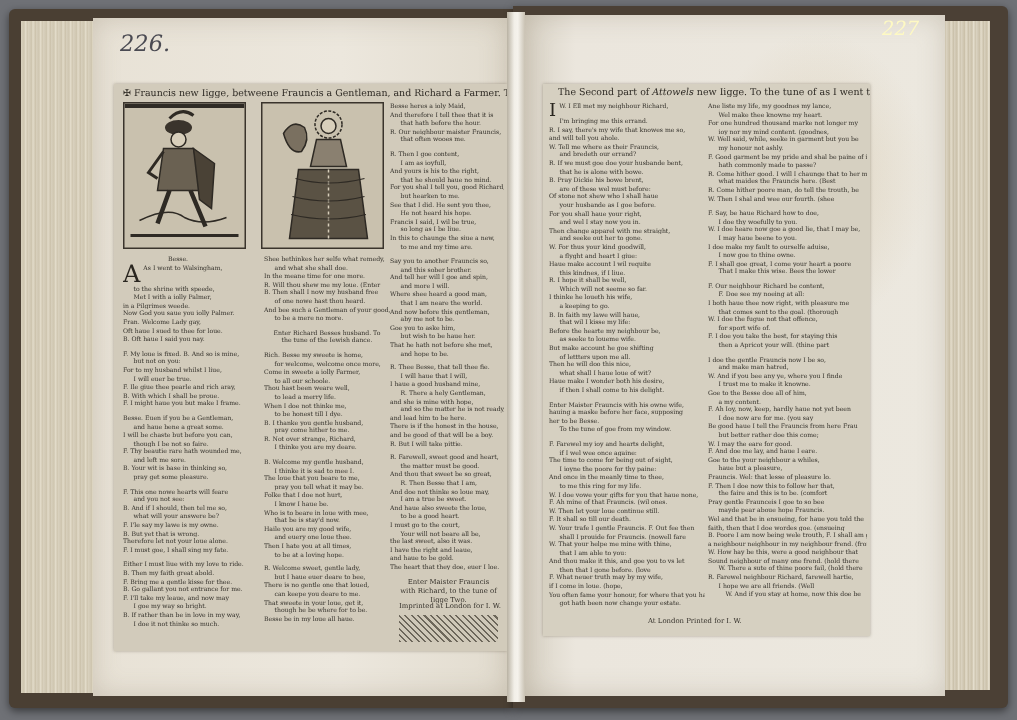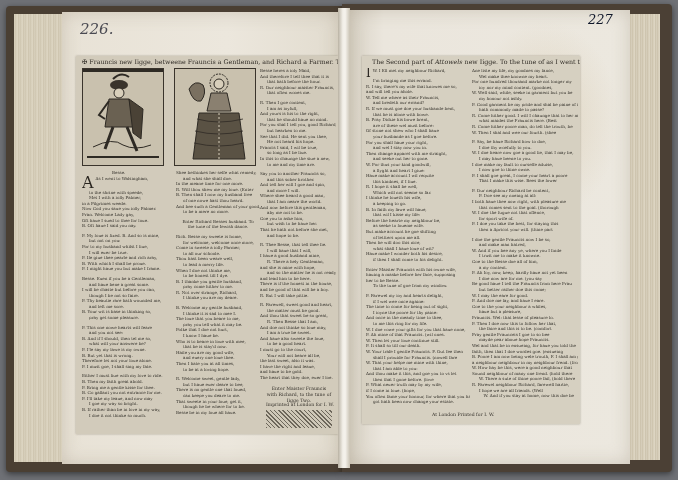--- a/index.html
+++ b/index.html
@@ -39,21 +39,21 @@
     .page-right { left: 350px; top: 10px; width: 280px; height: 454px; background: linear-gradient(90deg,#d9d3c6 0%,#ebe6dd 12%,#ece8df 100%); }
     .gutter {
       position: absolute; left: 338px; top: 8px; width: 12px; height: 460px;
       background: linear-gradient(90deg,#b9b2a3,#f2efe8 40%,#f5f2ec 60%,#c9c2b3);
     }
     .page-number {
       position: absolute; font-family: "DejaVu Serif", serif; font-style: italic;
       color: #4a4a52; font-size: 15px;
     }
     .pn-left { left: 80px; top: 20px; }
-    .pn-right { left: 588px; top: 12px; font-size: 13px; color: #0f172a; }
+    .pn-right { left: 588px; top: 12px; font-size: 13px; color: #fef9c3; }
     
     .sheet {
       position: absolute; background: #cfc8b8;
       box-shadow: 0 0 2px rgba(80,70,50,0.4);
       overflow: hidden;
     }
     .sheet-left { left: 76px; top: 56px; width: 262px; height: 378px; background: #d2cbbb; }
     .sheet-right { left: 362px; top: 56px; width: 218px; height: 368px; background: #d6d0c1; }
     .sheet-title {
       position: absolute; left: 6px; top: 2px; right: 4px;

